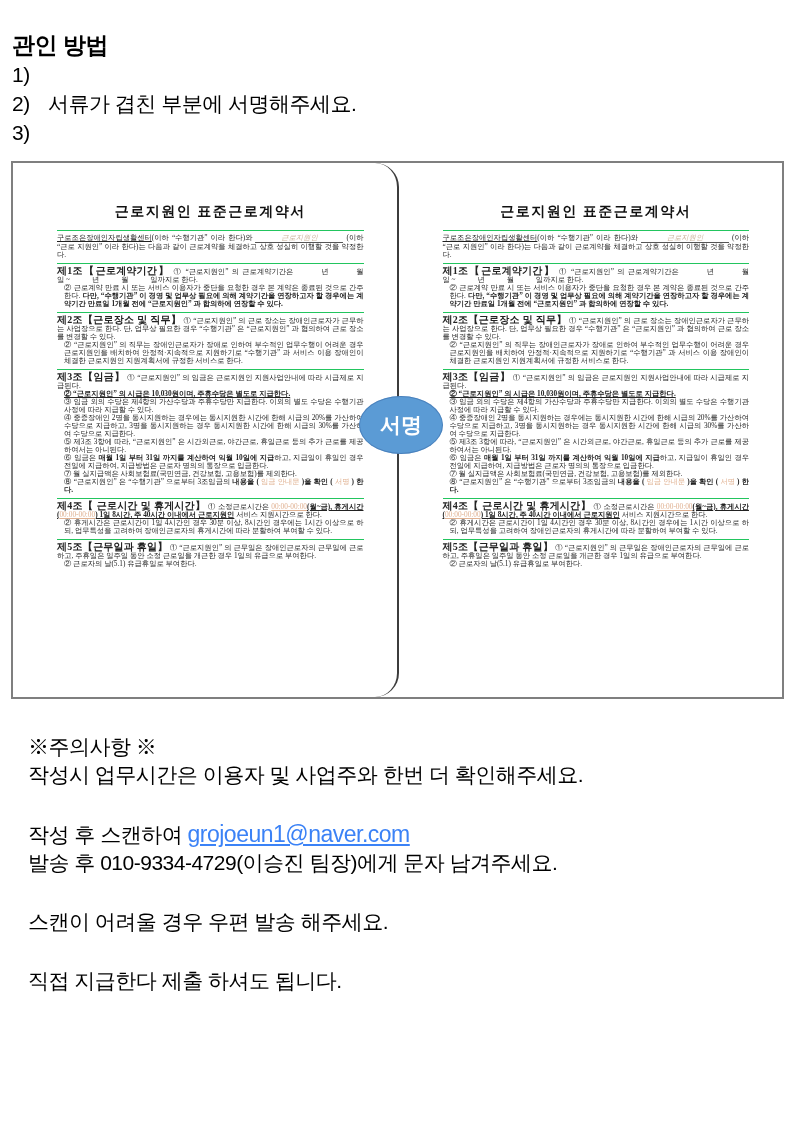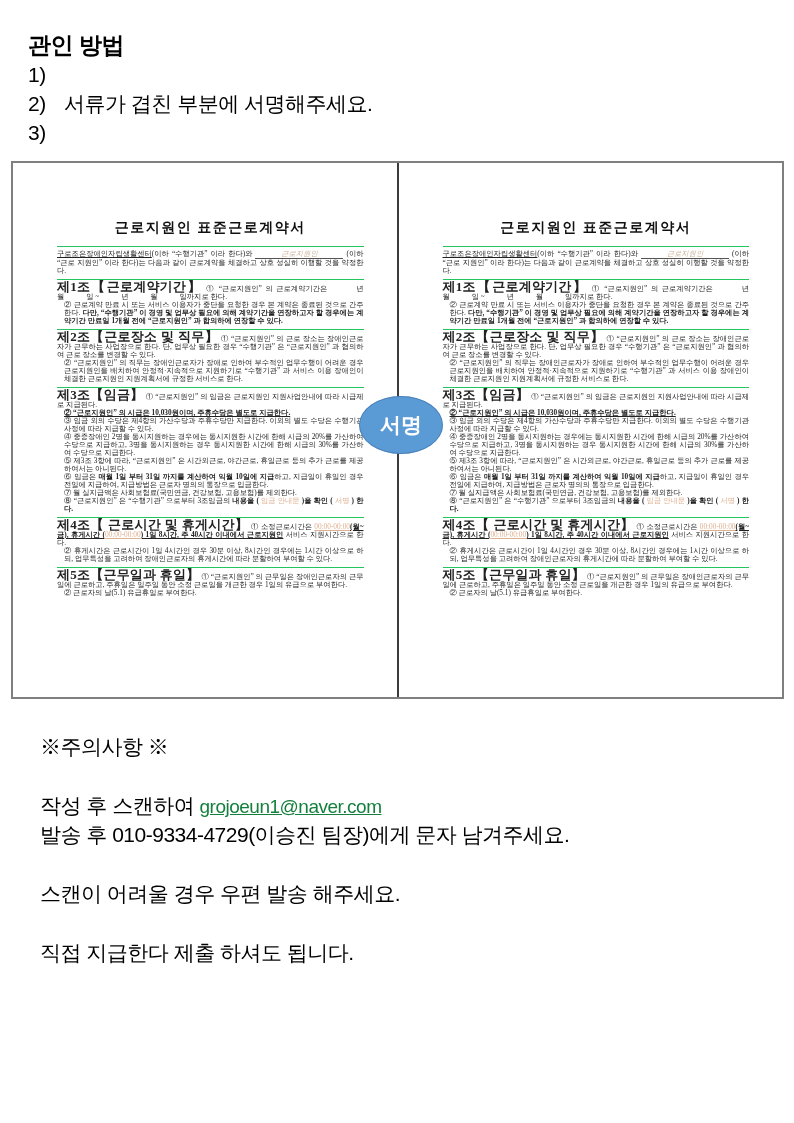--- a/index.html
+++ b/index.html
@@ -1,66 +1,66 @@
 <!DOCTYPE html>
 <html><head>
 <meta charset="utf-8">
 <style>
   html,body{margin:0;padding:0;}
   body{
     width:794px;height:1123px;background:#ffffff;color:#000;
     font-family:"Liberation Sans", sans-serif;
     position:relative;overflow:hidden;
   }
-  .top{padding:30px 0 0 28px;}
+  .top{padding:30px 0 0 12px;}
   .main-title{font-size:23px;font-weight:700;letter-spacing:-0.5px;line-height:30px;}
   .inst-item{display:flex;font-size:21px;line-height:29px;letter-spacing:-0.5px;}
   .inst-item .num{width:36px;flex:0 0 36px;}
   
   .docbox{
     position:relative;margin:14px 0 0 11px;width:773px;height:538px;
     border:2px solid #7f7f7f;box-sizing:border-box;display:flex;background:#fff;
   }
   .page{
-    flex:1 1 0;box-sizing:border-box;padding:56px 33px 0 44px;overflow:hidden;
-    font-family:"Liberation Serif", serif;color:#1c1c1c;
+    flex:1 1 0;box-sizing:border-box;padding:40px 33px 0 44px;overflow:hidden;
+    font-family:"Liberation Serif", serif;color:#1c1c1c;border-radius:24px;
   }
   .page-left{border-right:2px solid #3c3c3c;}
   .doc-title{
     text-align:center;font-size:14px;font-weight:700;letter-spacing:1.5px;
     margin-bottom:9px;color:#101010;
   }
   .section{
     border-top:1px solid #22c55e;padding:3px 0 4px;
     font-size:7.3px;line-height:8px;text-align:justify;
     word-break:break-all;color:#222;
   }
   .para{margin:0;}
   .para.cont{padding-left:7px;}
-  .sec-h{font-weight:700;font-size:13px;letter-spacing:0.2px;}
+  .sec-h{font-weight:700;font-size:10px;letter-spacing:0.2px;}
   .b{font-weight:700;}
   .u{text-decoration:underline;}
   .bu{font-weight:700;text-decoration:underline;}
   .f{color:#e0b191;}
   .fu{color:#e0b191;text-decoration:underline;margin-top:25px;}
   .blank{
     display:inline-block;min-width:88px;text-align:center;
     border-bottom:1px solid #555;color:#cbb39b;font-style:italic;
   }
   .sign-badge{
     position:absolute;left:346px;top:233px;width:84px;height:58px;
     border-radius:50%;display:flex;align-items:center;justify-content:center;
     font-size:21px;font-weight:700;z-index:2;
     font-family:"Liberation Sans", sans-serif;
     box-shadow:0 0 0 1px rgba(60,110,170,0.55) inset;
   }
   
   .notes{margin:34px 0 0 28px;font-size:21px;line-height:28px;letter-spacing:-0.5px;}
-  .note-group{margin:0 0 31px 12px;}
-  .email-link{color:#15803d;text-decoration:underline;font-size:19px;font-family:"Liberation Sans",sans-serif;}
+  .note-group{margin:0 0 31px 0;}
+  .email-link{color:#3b82f6;text-decoration:underline;font-size:23px;font-family:"Liberation Sans",sans-serif;}
 </style>
 </head>
 <body>
 
 <div class="top">
   <div class="main-title">관인 방법</div>
   <div class="inst-item">
     <span class="num">1)</span>
   </div>
   <div class="inst-item">
@@ -136,20 +136,21 @@
           <div class="para cont"><span>② 근로자의 날(5.1) 유급휴일로 부여한다.</span></div>
         </div>
       </div>
   </div>
   <div class="sign-badge" style="background: rgb(91, 155, 213); color: rgb(255, 255, 255);">서명</div>
 </div>
 
 <div class="notes">
   <div class="note-group">
     <div>※주의사항 ※</div>
+    <div>작성시 업무시간은 이용자 및 사업주와 한번 더 확인해주세요.</div>
   </div>
   <div class="note-group">
     <div>
       <span>작성 후 스캔하여 </span><a class="email-link" href="#">grojoeun1@naver.com</a>
     </div>
     <div>발송 후 010-9334-4729(이승진 팀장)에게 문자 남겨주세요.</div>
   </div>
   <div class="note-group">
     <div>스캔이 어려울 경우 우편 발송 해주세요.</div>
   </div>

